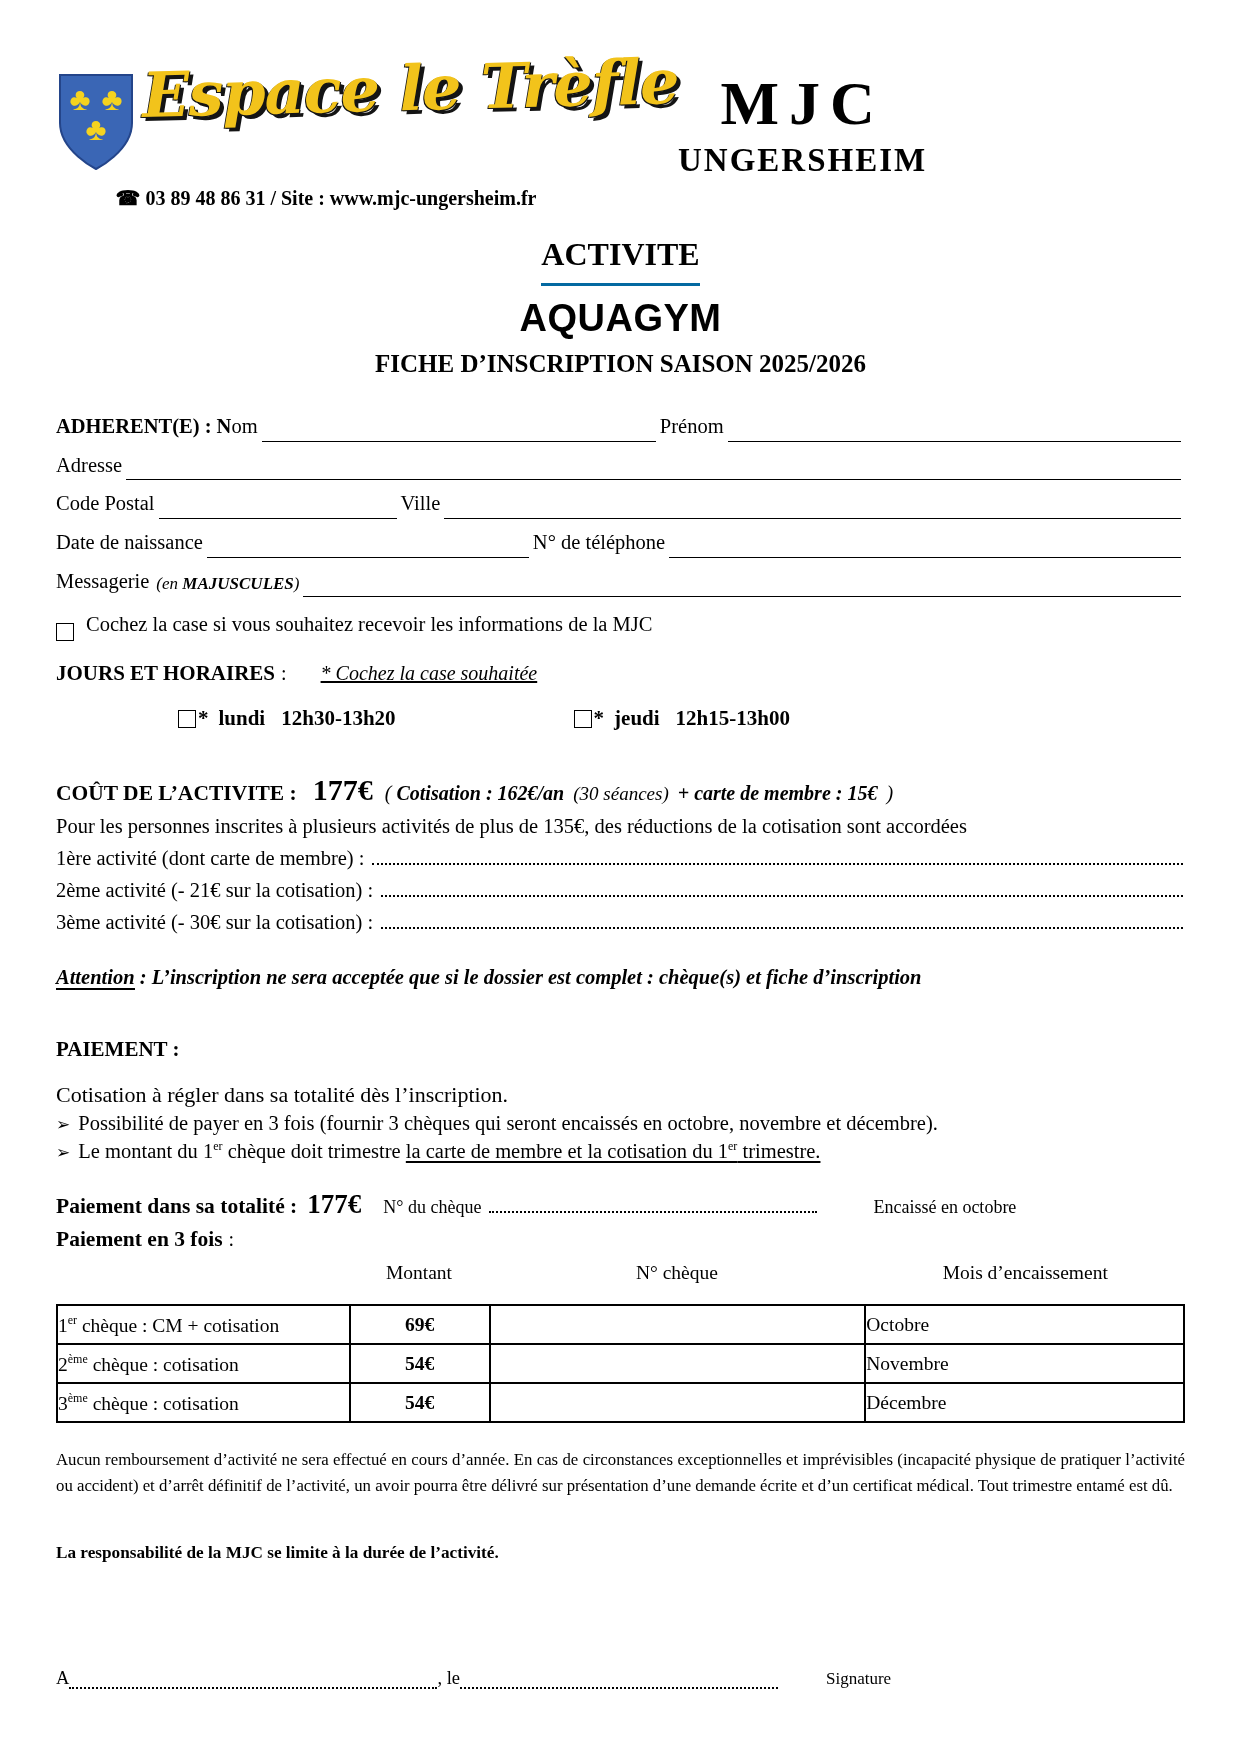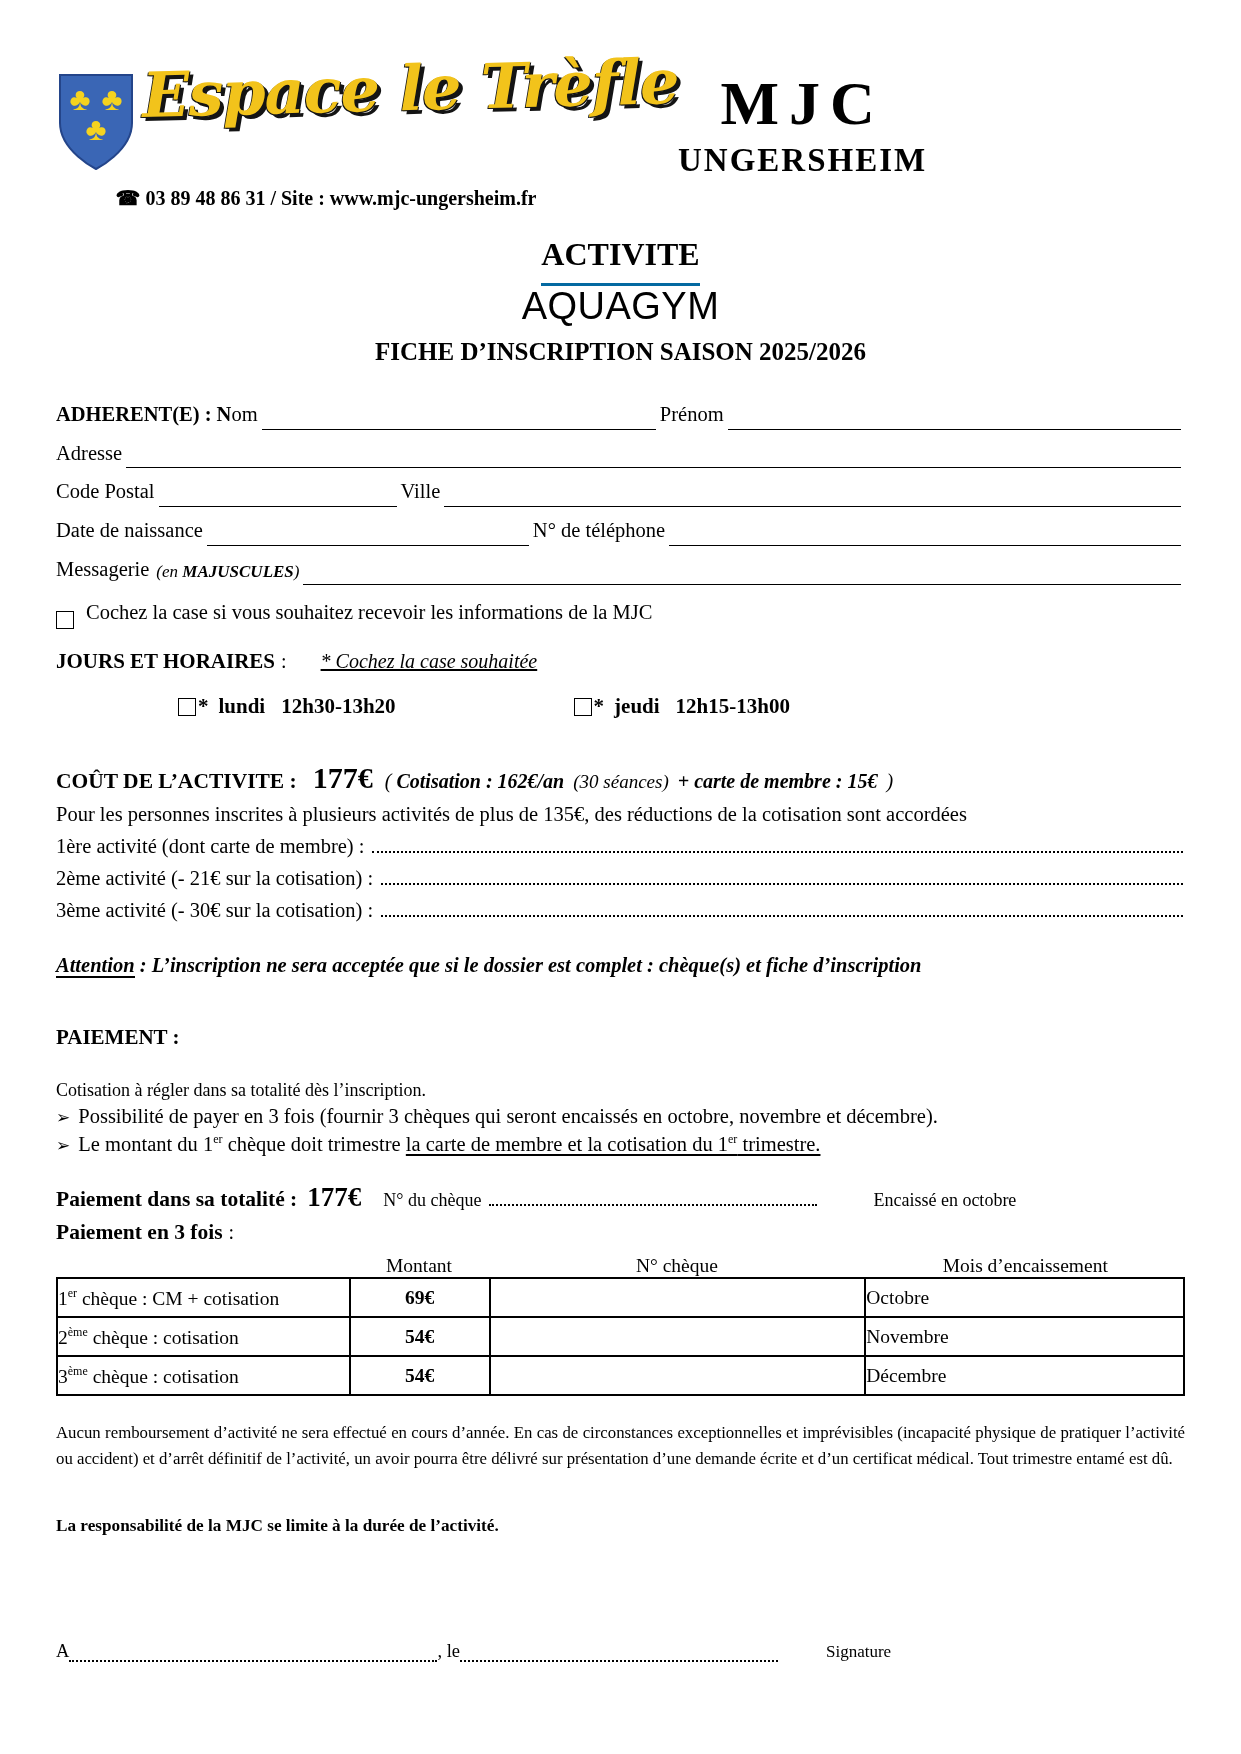--- a/index.html
+++ b/index.html
@@ -21,21 +21,21 @@
     transform:rotate(-1.5deg); margin-left:6px; white-space:nowrap; letter-spacing:-1px;
   }
   .contact-line { text-align:center; font-weight:bold; font-size:20px; margin-top:14px; width:540px;}
   .org-block { margin-left:42px; margin-top:14px; text-align:center; flex:0 0 auto;}
   .org-name { font-size:62px; font-weight:bold; letter-spacing:10px; line-height:1; }
   .org-city { font-size:33px; font-weight:bold; letter-spacing:2px; margin-top:8px; }
   
   .titles { text-align:center; }
   .t-activite { margin-top:26px; font-size:32px; font-weight:bold; }
   .t-activite span { border-bottom:3px solid #0369a1; padding-bottom:11px; }
-  .t-aquagym { font-family:"Liberation Sans","DejaVu Sans",sans-serif; font-size:38px; font-weight:normal; margin-top:12px; letter-spacing:0.5px;}
+  .t-aquagym { font-family:"Liberation Sans","DejaVu Sans",sans-serif; font-size:38px; font-weight:bold; margin-top:24px; letter-spacing:0.5px;}
   .t-subtitle { font-size:25px; font-weight:bold; margin-top:10px; }
   
   .formline { display:flex; align-items:flex-end; font-size:20.5px; margin-top:9px; line-height:1.45;}
   .formline .lbl { white-space:nowrap; }
   .b { font-weight:bold; }
   .blank { border-bottom:1.6px solid #000; display:inline-block; height:24px; margin:0 4px; }
   .grow { flex:1; }
   .first-form { margin-top:34px; }
   .cb {
     display:inline-block; width:16px; height:16px; border:1.7px solid #000;
@@ -59,36 +59,36 @@
   .cout-paren .reg { font-size:19px; }
   .cout-intro { font-size:20.5px; margin-top:8px; }
   .dotrow { display:flex; align-items:flex-end; font-size:20.5px; margin-top:9px; }
   .dotlead { flex:1; border-bottom:2.4px dotted #000; margin:0 2px 5px 8px; }
   .dot-fixed { border-bottom:2.2px dotted #000; display:inline-block; height:20px;}
   
   .attention { margin-top:32px; font-size:20.5px; font-weight:bold; font-style:italic; }
   .attention .u { border-bottom:2.5px solid #000; padding-bottom:0px; }
   
   .paie-head { margin-top:48px; font-size:21px; font-weight:bold; }
-  .paie-intro { margin-top:30px; font-size:18px; }
+  .paie-intro { margin-top:20px; font-size:22px; }
   .bullet { display:flex; align-items:baseline; font-size:20.5px; margin-top:4px;}
   .bullet .arr { font-size:17px; margin-right:8px; }
   sup { font-size:12px; }
   .u2 { text-decoration:underline; text-underline-offset:3px; }
   .tot-row { display:flex; align-items:baseline; margin-top:26px; }
   .tot-lbl { font-size:21.5px; font-weight:bold; }
   .tot-price { font-size:27px; font-weight:bold; margin:0 6px 0 10px; }
   .tot-cheque { font-size:18px; margin-left:16px; }
   .tot-enc { font-size:18px; margin-left:56px; }
   .fois-row { display:flex; align-items:baseline; margin-top:7px; font-size:21.5px;}
   
   .tbl-heads { display:flex; margin-top:10px; font-size:19.5px; }
   .tbl-heads div { text-align:center; }
   .th0 { width:26%; } .th1 { width:12.3%; } .th2 { width:33.4%; } .th3 { width:28.3%; }
-  table.pay { width:100%; border-collapse:collapse; margin-top:0; table-layout:fixed; }
+  table.pay { width:100%; border-collapse:collapse; margin-top:20px; table-layout:fixed; }
   table.pay td { border:2.2px solid #000; height:37px; font-size:19.5px; padding:0; }
   td.c-label { width:26%; padding-left:8px; }
   td.c-mont { width:12.3%; text-align:center; font-weight:bold; font-size:20.5px; }
   td.c-cheq { width:33.4%; }
   td.c-mois { width:28.3%; padding-left:8px; font-size:21px; }
   
   .refund { margin-top:24px; font-size:16.8px; text-align:justify; line-height:1.55; }
   .resp { margin-top:44px; font-size:17.2px; font-weight:bold; }
   .sig-row { display:flex; align-items:flex-end; margin-top:104px; font-size:18.5px; }
   .sig-lbl { font-size:17px; margin-left:48px; }

